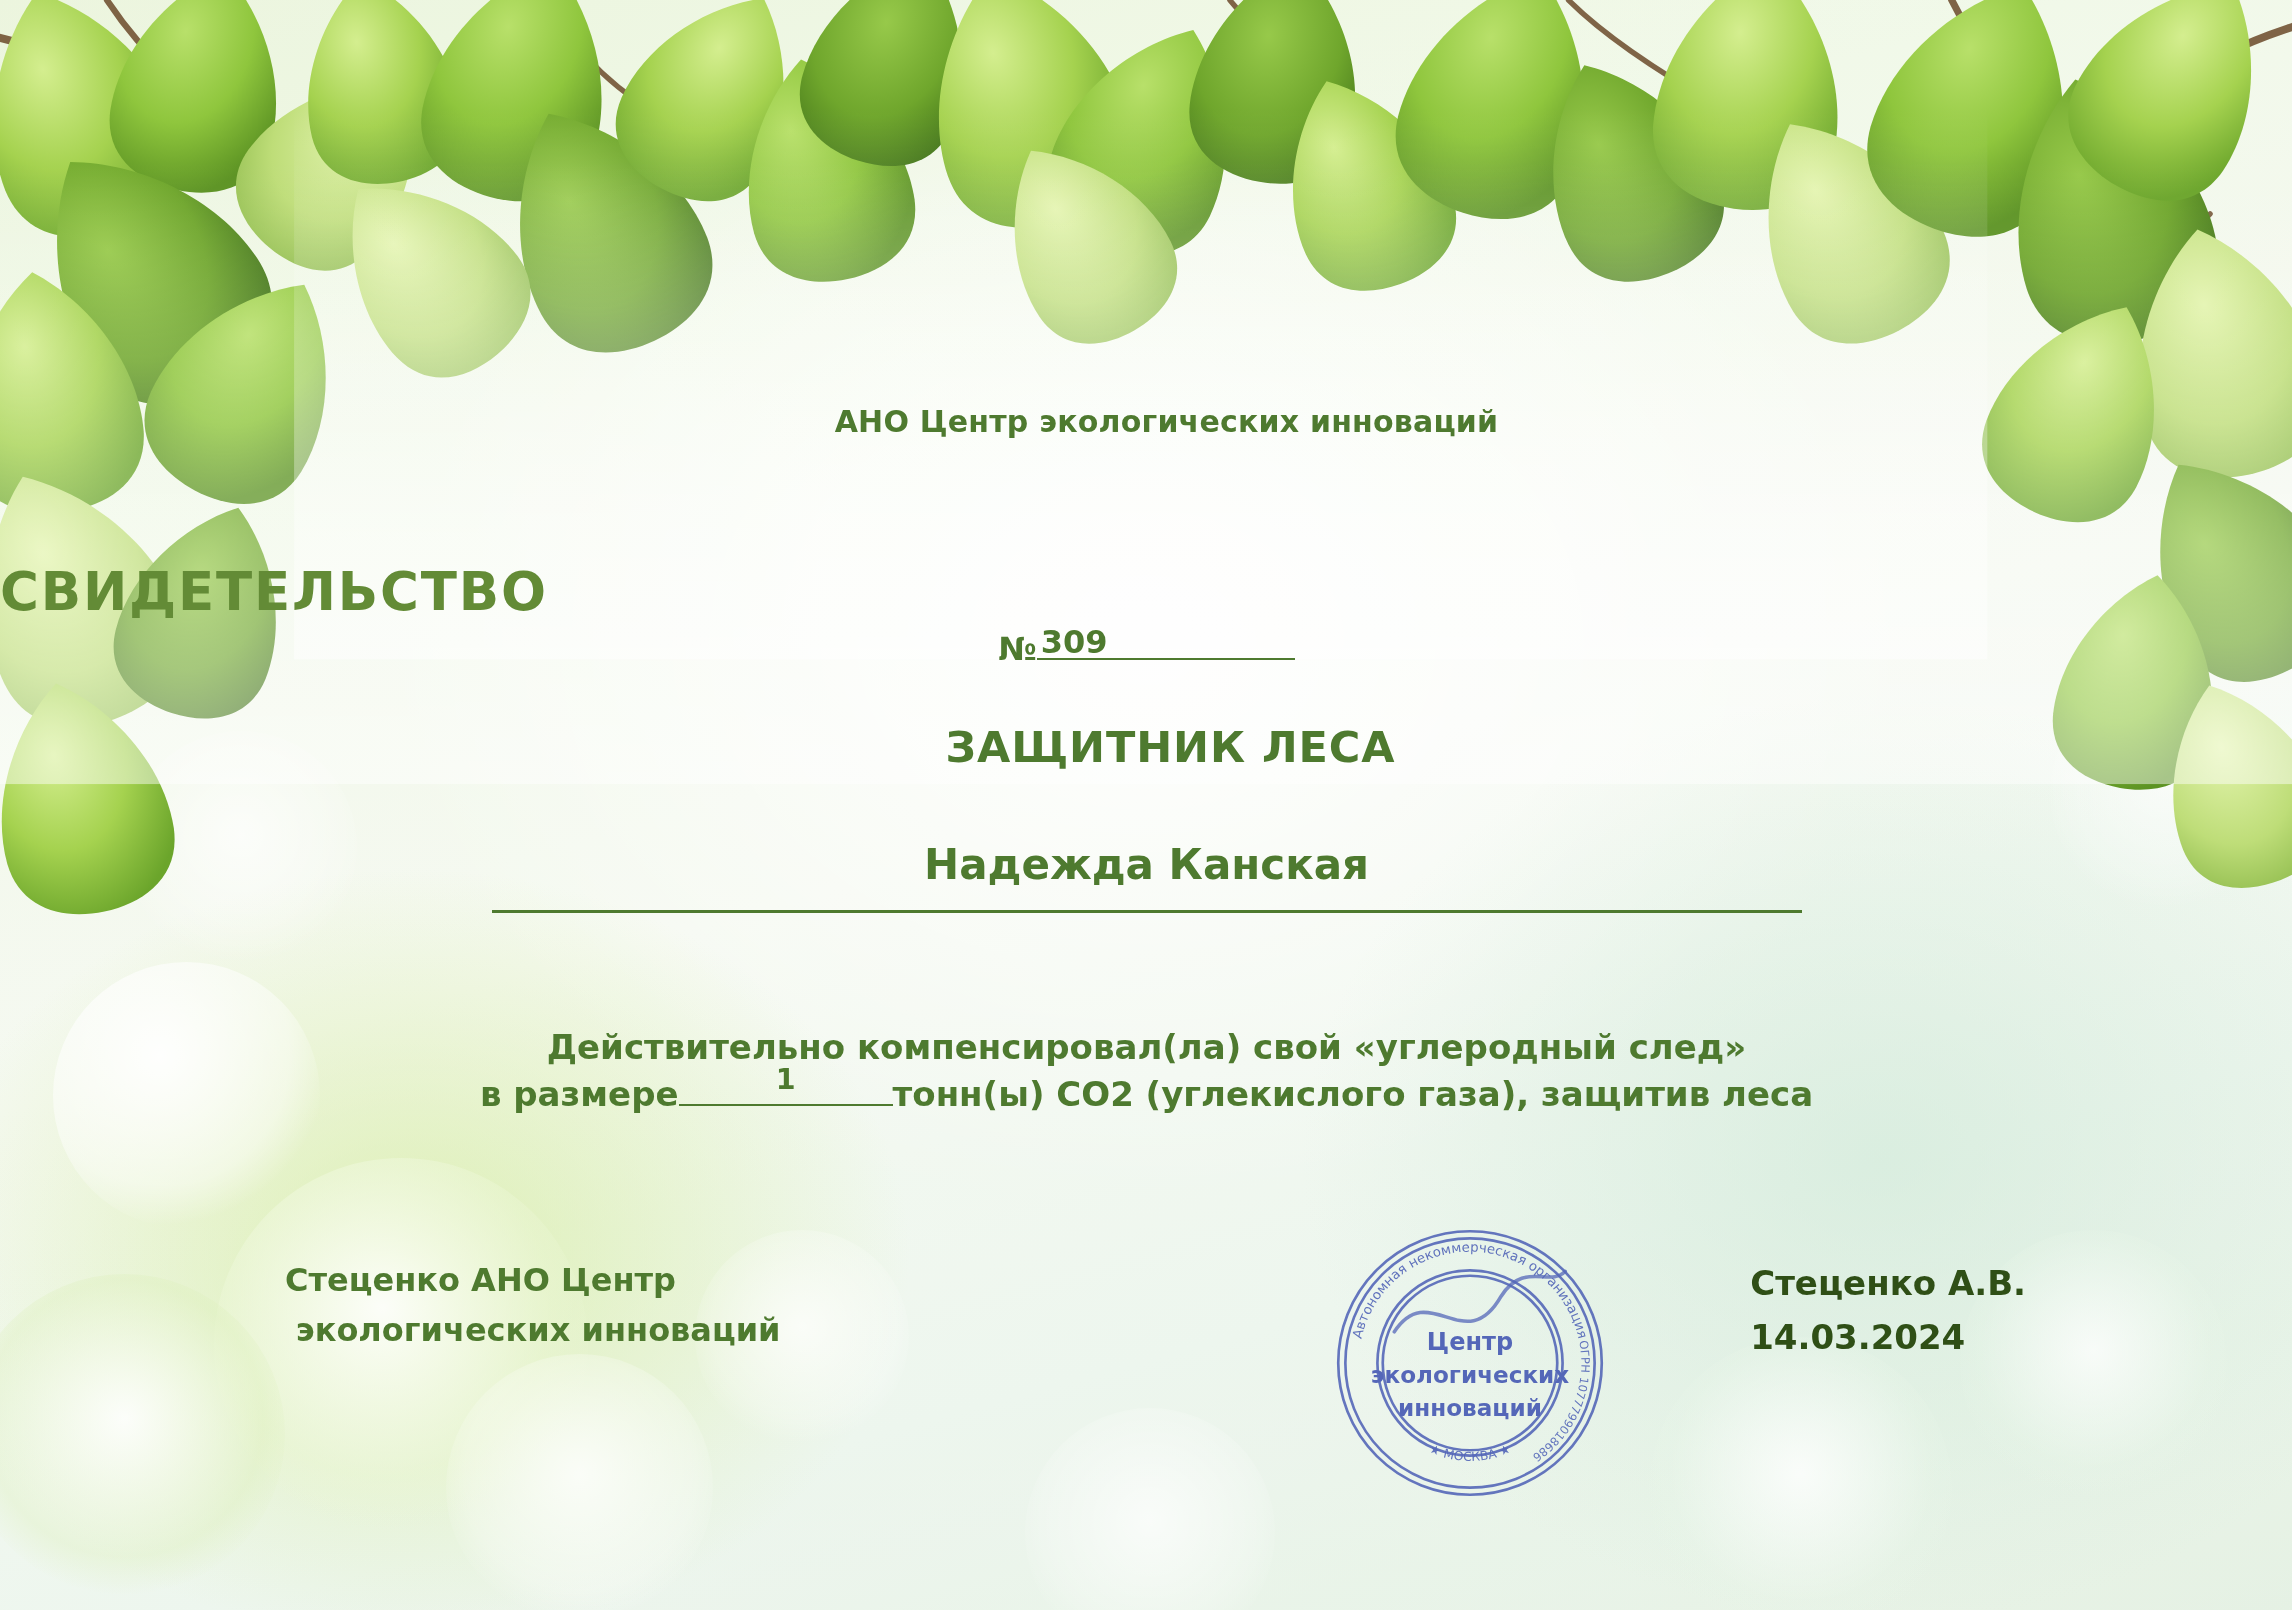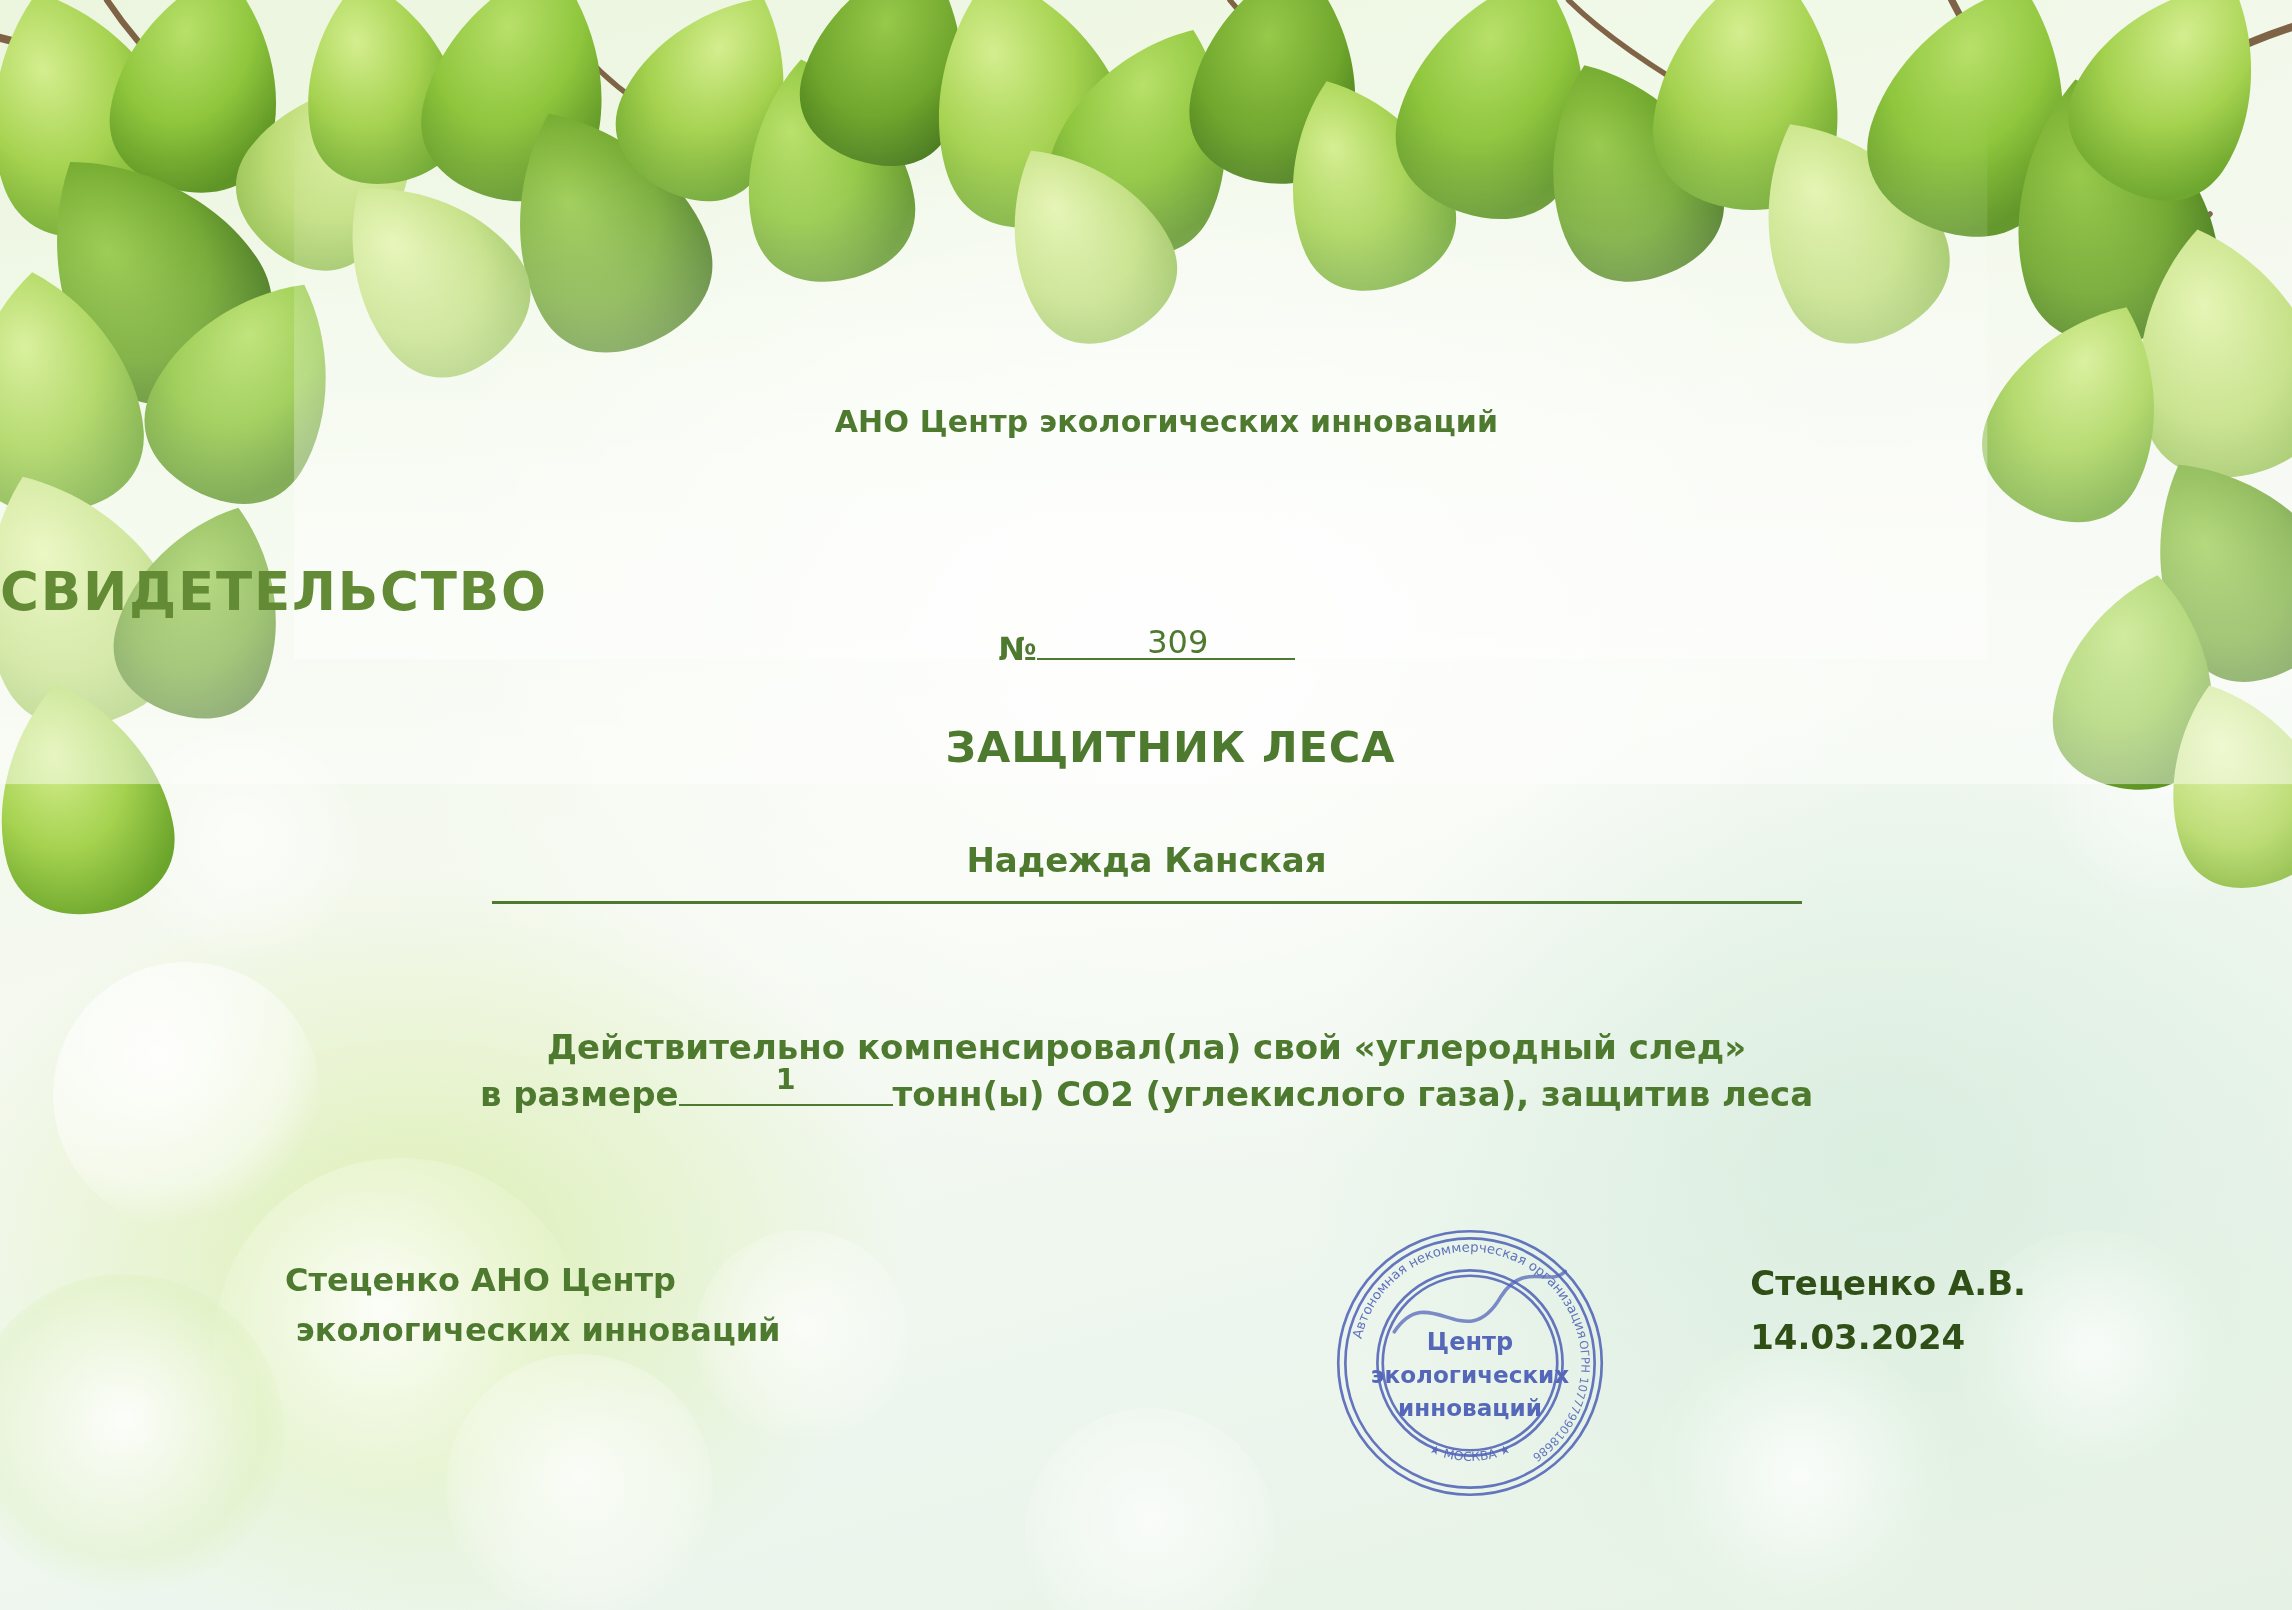--- a/index.html
+++ b/index.html
@@ -90,26 +90,26 @@
     vertical-align: baseline;
   }
   .num-rule {
     display: inline-block;
     width: 100%;
     border-bottom: 2.7px solid #4e7a2f;
     height: 30px;
   }
   .num-value {
     position: absolute;
-    left: 12px;
+    left: 4px;
     top: -5.3px;
     width: 100%;
-    text-align: center;
+    text-align: left;
     font-size: 32px;
-    font-weight: normal;
+    font-weight: bold;
     color: #4e7a2f;
   }
 
   .award {
     position: absolute;
     top: 722px;
     left: 0;
     width: 100%;
     text-align: center;
     font-size: 43px;
@@ -121,21 +121,21 @@
 
   .holder-block {
     position: absolute;
     top: 842px;
     left: 50%;
     transform: translateX(-50%);
     width: 1310px;
     text-align: center;
   }
   .holder-name {
-    font-size: 34px;
+    font-size: 42px;
     font-weight: bold;
     color: #4e7a2f;
     line-height: 1.1;
     margin-bottom: 18px;
   }
   .holder-rule {
     width: 100%;
     border-bottom: 3.6px solid #4e7a2f;
     height: 3.6px;
   }

